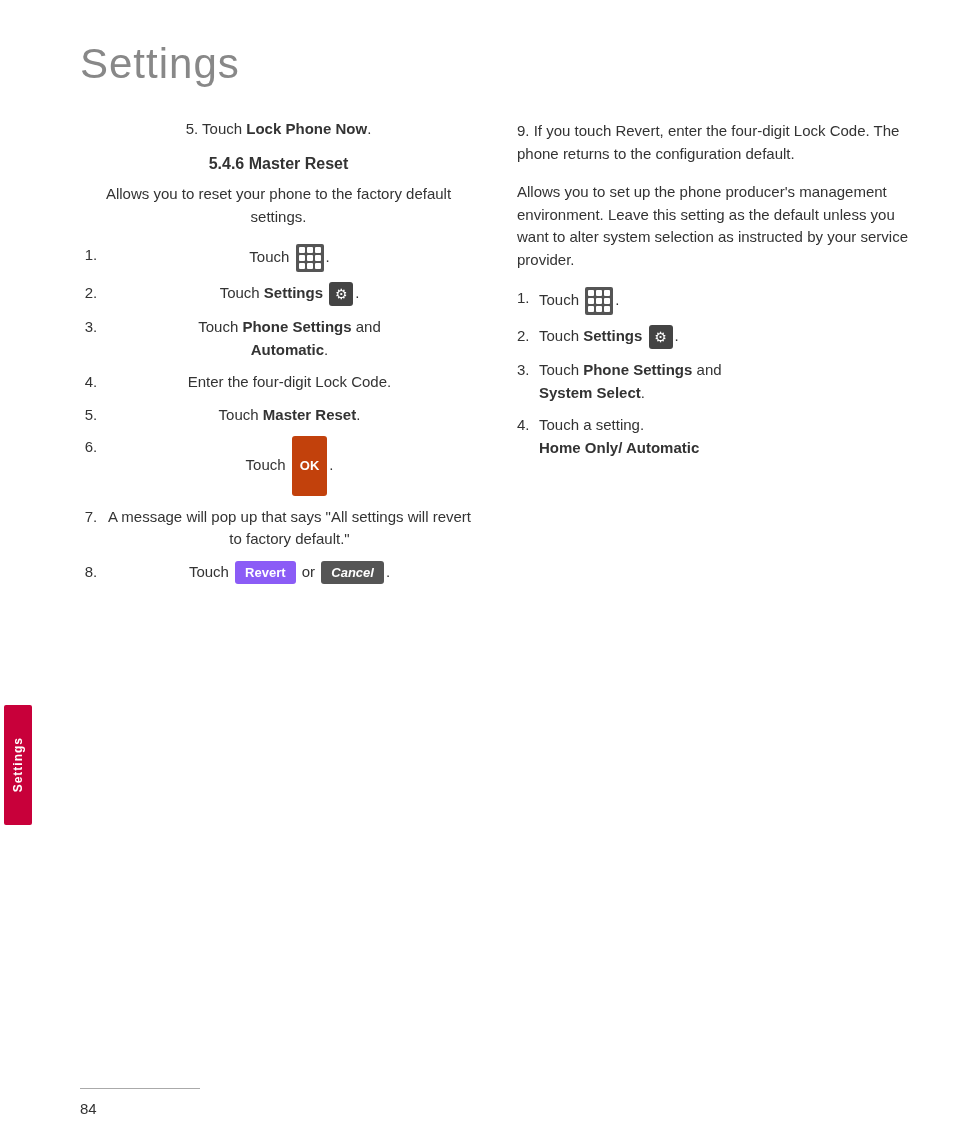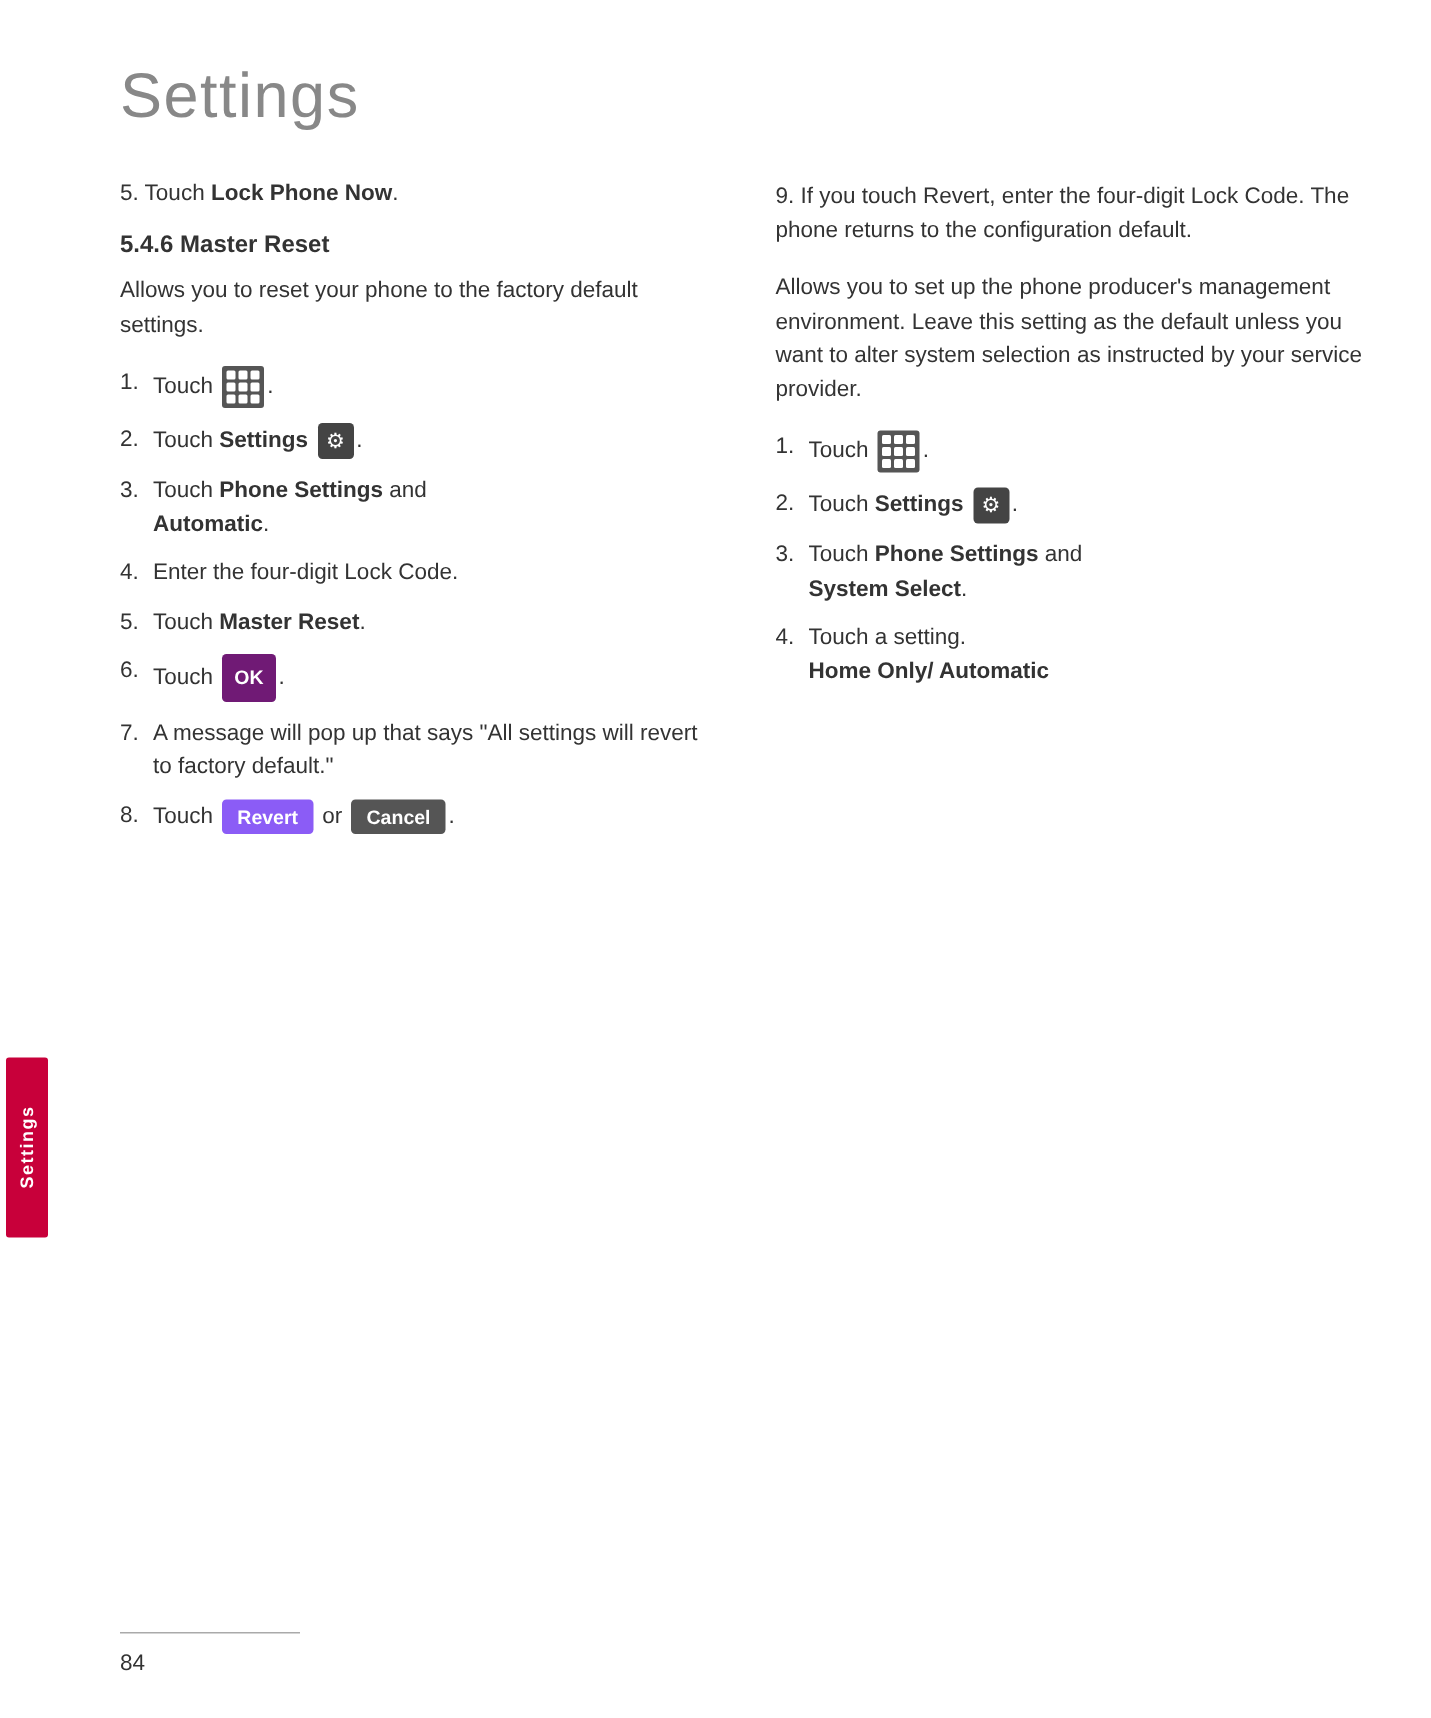--- a/index.html
+++ b/index.html
@@ -64,20 +64,21 @@
       letter-spacing: 1px;
     }
 
     
     .columns {
       display: flex;
       gap: 40px;
     }
     .col-left {
       flex: 1;
+      text-align: center;
     }
     .col-right {
       flex: 1;
     }
 
     
     .section-heading {
       font-size: 16px;
       font-weight: bold;
       color: #333;
@@ -140,25 +141,25 @@
     .icon-widget.gear-dark {
       background: #444;
     }
     .icon-widget.gear-dark::before {
       content: '⚙';
     }
 
     
     .inline-btn {
       display: inline-block;
-      background: #701a75;
+      background: #c2410c;
       color: #fff;
       font-size: 13px;
       font-weight: bold;
-      padding: 6px 8px;
+      padding: 20px 8px;
       border-radius: 3px;
       vertical-align: middle;
       margin: 0 2px;
     }
 
     
     .inline-btn-revert {
       display: inline-block;
       background: #8b5cf6;
       color: #fff;
@@ -172,20 +173,21 @@
     .inline-btn-cancel {
       display: inline-block;
       background: #555;
       color: #fff;
       font-size: 13px;
       font-weight: bold;
       padding: 2px 10px;
       border-radius: 3px;
       vertical-align: middle;
       margin: 0 2px;
+      font-style: italic;
     }
 
     
     .section-heading-red {
       font-size: 22px;
       font-weight: bold;
       color: #c8003a;
       margin-bottom: 14px;
       margin-top: 4px;
     }

